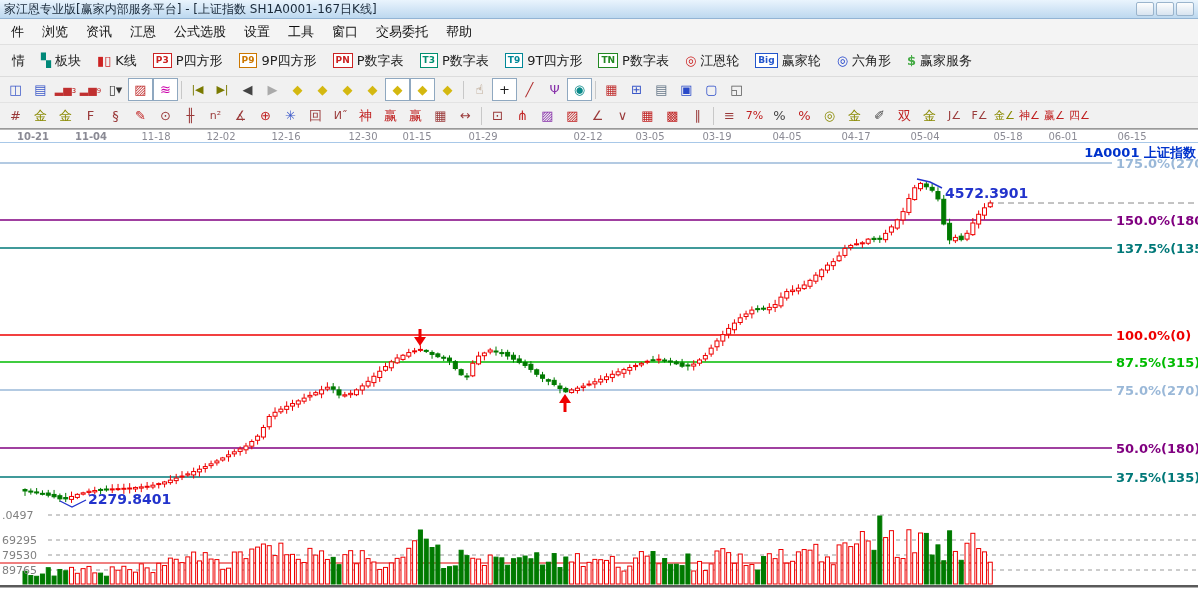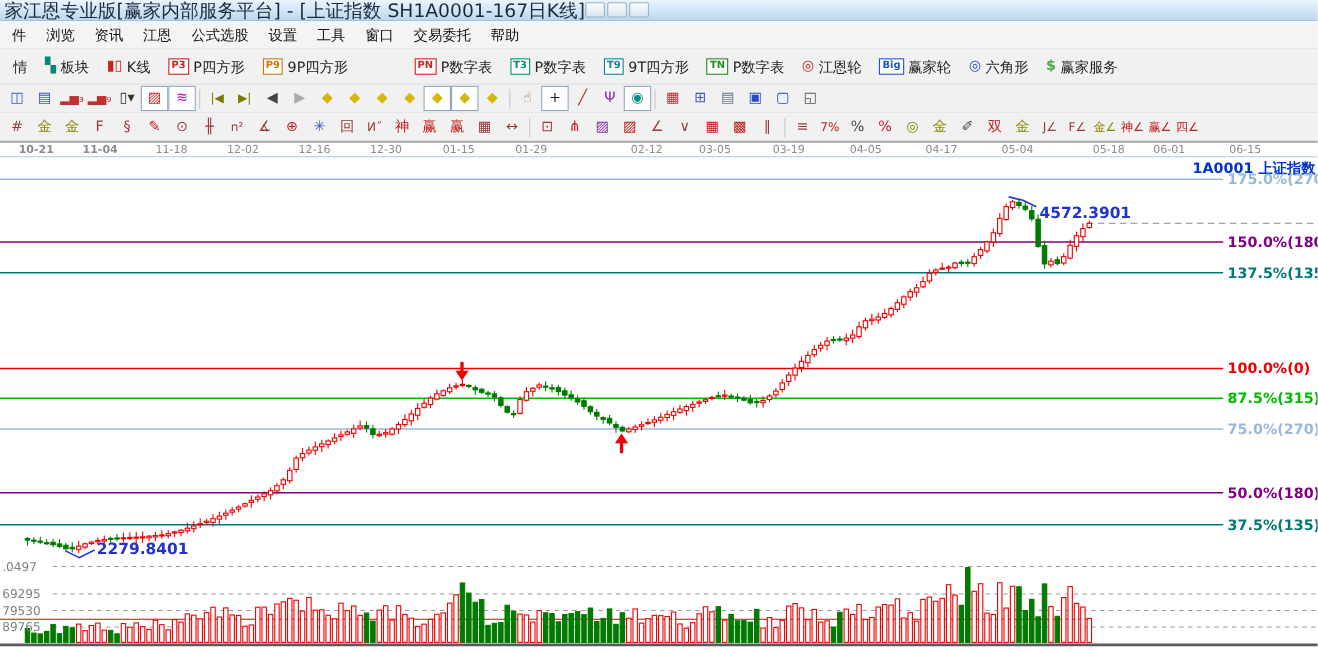--- a/index.html
+++ b/index.html
@@ -1,19 +1,19 @@
 <!DOCTYPE html>
 <html><head>
 <meta charset="utf-8">
 <style>
   html,body{margin:0;padding:0;}
   body{width:1198px;height:592px;overflow:hidden;position:relative;
        font-family:"DejaVu Sans","Liberation Sans",sans-serif;background:#fff;}
   .titlebar{height:18px;background:linear-gradient(#eaf4fd,#bdd8ef);border-bottom:1px solid #93b4d4;
-       font-size:17px;color:#1a2a3a;display:flex;align-items:center;justify-content:flex-start;padding:0 4px;}
+       font-size:12px;color:#1a2a3a;display:flex;align-items:center;justify-content:space-between;padding:0 4px;}
   .win-controls{display:flex;gap:2px;}
   .winbtn{width:16px;height:12px;background:linear-gradient(#fdfdfd,#d8e4f0);border:1px solid #9ab4cc;border-radius:2px;}
   .menubar{height:25px;background:#f4f4f4;display:flex;align-items:center;font-size:13px;color:#111;
        padding:0 2px;border-bottom:1px solid #e0e0e0;}
   .menu-item{padding:3px 9px;cursor:default;}
   .featurebar{height:31px;background:#f1f1f1;display:flex;align-items:center;font-size:13px;color:#222;
        padding:0 4px;border-bottom:1px solid #dcdcdc;}
   .feat-item{display:flex;align-items:center;gap:4px;padding:0 8px;height:26px;cursor:default;}
   .feat-badge{display:inline-block;border:1px solid currentColor;font-size:9px;font-weight:bold;
        line-height:12px;height:13px;padding:0 2px;background:#fff;}
@@ -70,21 +70,21 @@
     </div>
     <div class="feat-item">
       <span class="feat-badge" style="color: rgb(204, 34, 34);">P3</span>
       <span>P四方形</span>
     </div>
     <div class="feat-item">
       <span class="feat-badge" style="color: rgb(204, 119, 0);">P9</span>
       <span>9P四方形</span>
     </div>
     <div class="feat-item">
-      <span class="feat-badge" style="color: rgb(204, 34, 34); margin-left: 44px;">PN</span>
+      <span class="feat-badge" style="color: rgb(204, 34, 34);">PN</span>
       <span>P数字表</span>
     </div>
     <div class="feat-item">
       <span class="feat-badge" style="color: rgb(0, 144, 112);">T3</span>
       <span>P数字表</span>
     </div>
     <div class="feat-item">
       <span class="feat-badge" style="color: rgb(0, 136, 152);">T9</span>
       <span>9T四方形</span>
     </div>
@@ -189,21 +189,21 @@
     <div class="tool small" style="color: rgb(192, 32, 32);">神∠</div>
     <div class="tool small" style="color: rgb(192, 32, 32);">赢∠</div>
     <div class="tool small" style="color: rgb(192, 32, 32);">四∠</div>
   </div>
 <div class="dateaxis" id="dateaxis">
     <span class="date-label" style="left: 33px; font-weight: bold;">10-21</span>
     <span class="date-label" style="left: 91px; font-weight: bold;">11-04</span>
     <span class="date-label" style="left: 156px;">11-18</span>
     <span class="date-label" style="left: 221px;">12-02</span>
     <span class="date-label" style="left: 286px;">12-16</span>
-    <span class="date-label" style="left: 351px;">12-30</span>
+    <span class="date-label" style="left: 363px;">12-30</span>
     <span class="date-label" style="left: 417px;">01-15</span>
     <span class="date-label" style="left: 483px;">01-29</span>
     <span class="date-label" style="left: 588px;">02-12</span>
     <span class="date-label" style="left: 650px;">03-05</span>
     <span class="date-label" style="left: 717px;">03-19</span>
     <span class="date-label" style="left: 787px;">04-05</span>
     <span class="date-label" style="left: 856px;">04-17</span>
     <span class="date-label" style="left: 925px;">05-04</span>
     <span class="date-label" style="left: 994px; margin-left: 14px;">05-18</span>
     <span class="date-label" style="left: 1063px;">06-01</span>

